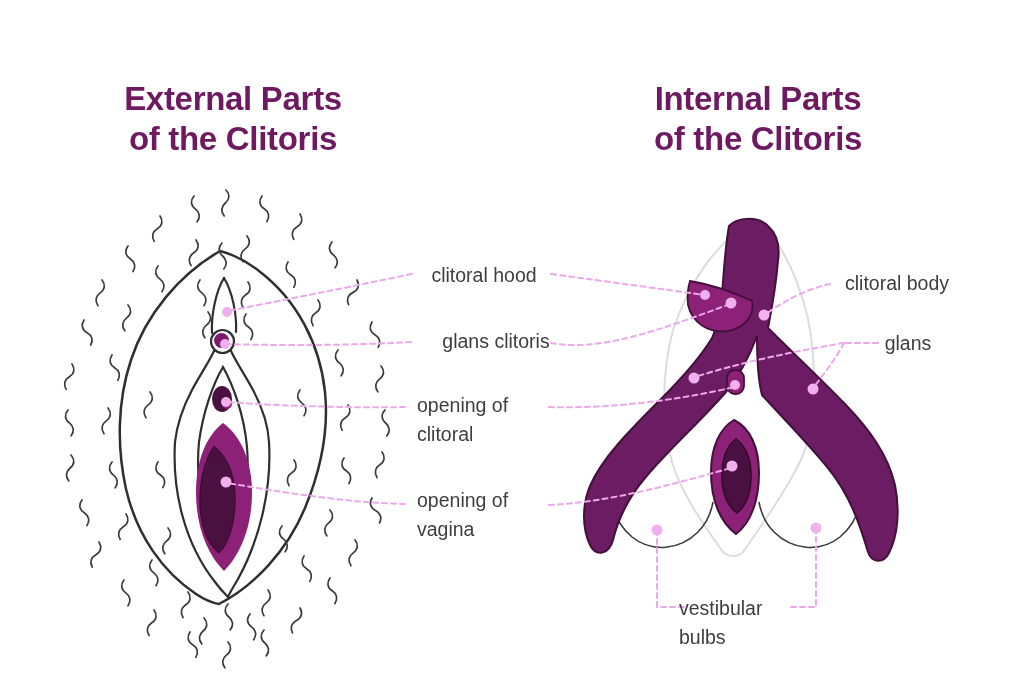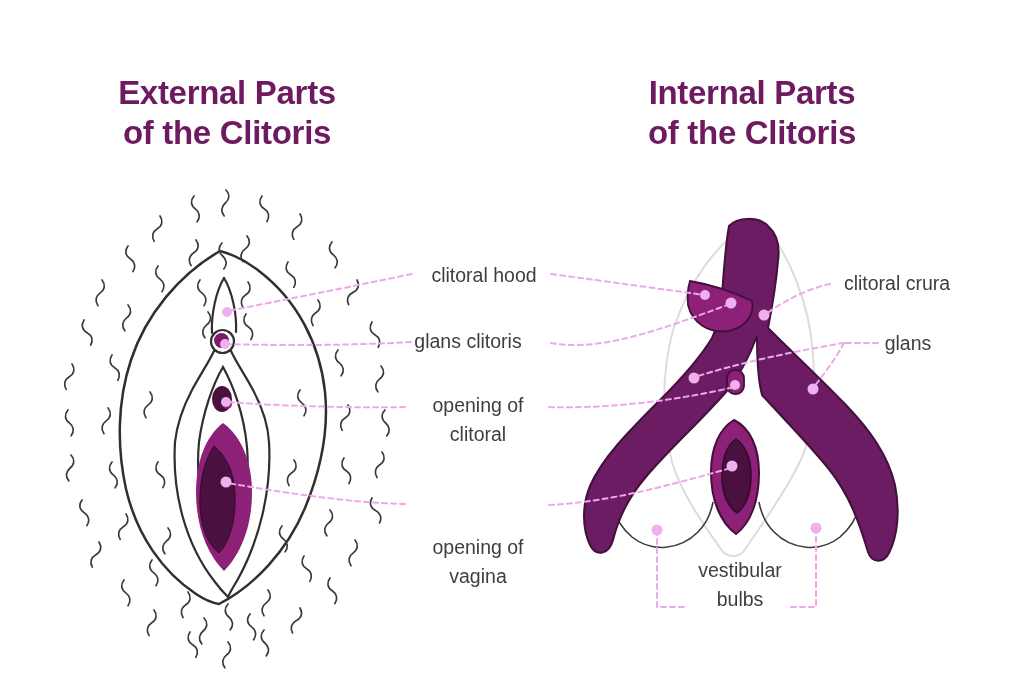--- a/index.html
+++ b/index.html
@@ -1,23 +1,23 @@
 <!DOCTYPE html>
 <html><head>
 <meta charset="utf-8">
 <style>
   html,body{margin:0;padding:0;background:#fff;}
   .stage{position:relative;width:1024px;height:694px;background:#fff;overflow:hidden;
          font-family:"Liberation Sans",sans-serif;}
-  .title{position:absolute;top:73px;margin:0;font-size:33px;font-weight:bold;color:#6E1A60;
+  .title{position:absolute;top:73px;margin:6px;font-size:33px;font-weight:bold;color:#6E1A60;
          line-height:40px;text-align:center;white-space:pre-line;transform:translateX(-50%);
          letter-spacing:-0.3px;}
   .t-ext{left:227px;}
   .t-int{left:752px;}
-  .lbl{position:absolute;font-size:19.5px;color:#3E3E3E;line-height:29px;text-align:center;
+  .lbl{position:absolute;font-size:19.5px;color:#3E3E3E;line-height:29px;
        transform:translate(-50%,-50%);}
   .nowrap{white-space:nowrap;}
   .w120{width:122px;}
   svg.art{position:absolute;left:0;top:0;}
 </style>
 </head>
 <body>
 
 <div class="stage">
 
@@ -196,19 +196,19 @@
       <circle cx="732" cy="466" r="5.5"></circle>
       <circle cx="764" cy="315" r="5.5"></circle>
       <circle cx="694" cy="378" r="5.5"></circle>
       <circle cx="813" cy="389" r="5.5"></circle>
       <circle cx="657" cy="530" r="5.5"></circle>
       <circle cx="816" cy="528" r="5.5"></circle>
     </g>
   </svg>
 
   <div class="lbl nowrap" style="left:484px;top:275px;">clitoral hood</div>
-  <div class="lbl nowrap" style="left:468px;top:341px;">glans clitoris</div>
+  <div class="lbl nowrap" style="left:496px;top:341px;">glans clitoris</div>
   <div class="lbl w120" style="left:478px;top:420px;">opening of clitoral</div>
-  <div class="lbl w120" style="left:478px;top:515px;margin-top:47px;">opening of vagina</div>
-  <div class="lbl nowrap" style="left:897px;top:283px;">clitoral crura</div>
+  <div class="lbl w120" style="left:478px;top:515px;">opening of vagina</div>
+  <div class="lbl nowrap" style="left:897px;top:283px;">clitoral body</div>
   <div class="lbl nowrap" style="left:908px;top:343px;">glans</div>
-  <div class="lbl w120" style="left:740px;top:585px;">vestibular bulbs</div>
+  <div class="lbl w120" style="left:740px;top:623px;">vestibular bulbs</div>
 </div>
 
 </body></html>

